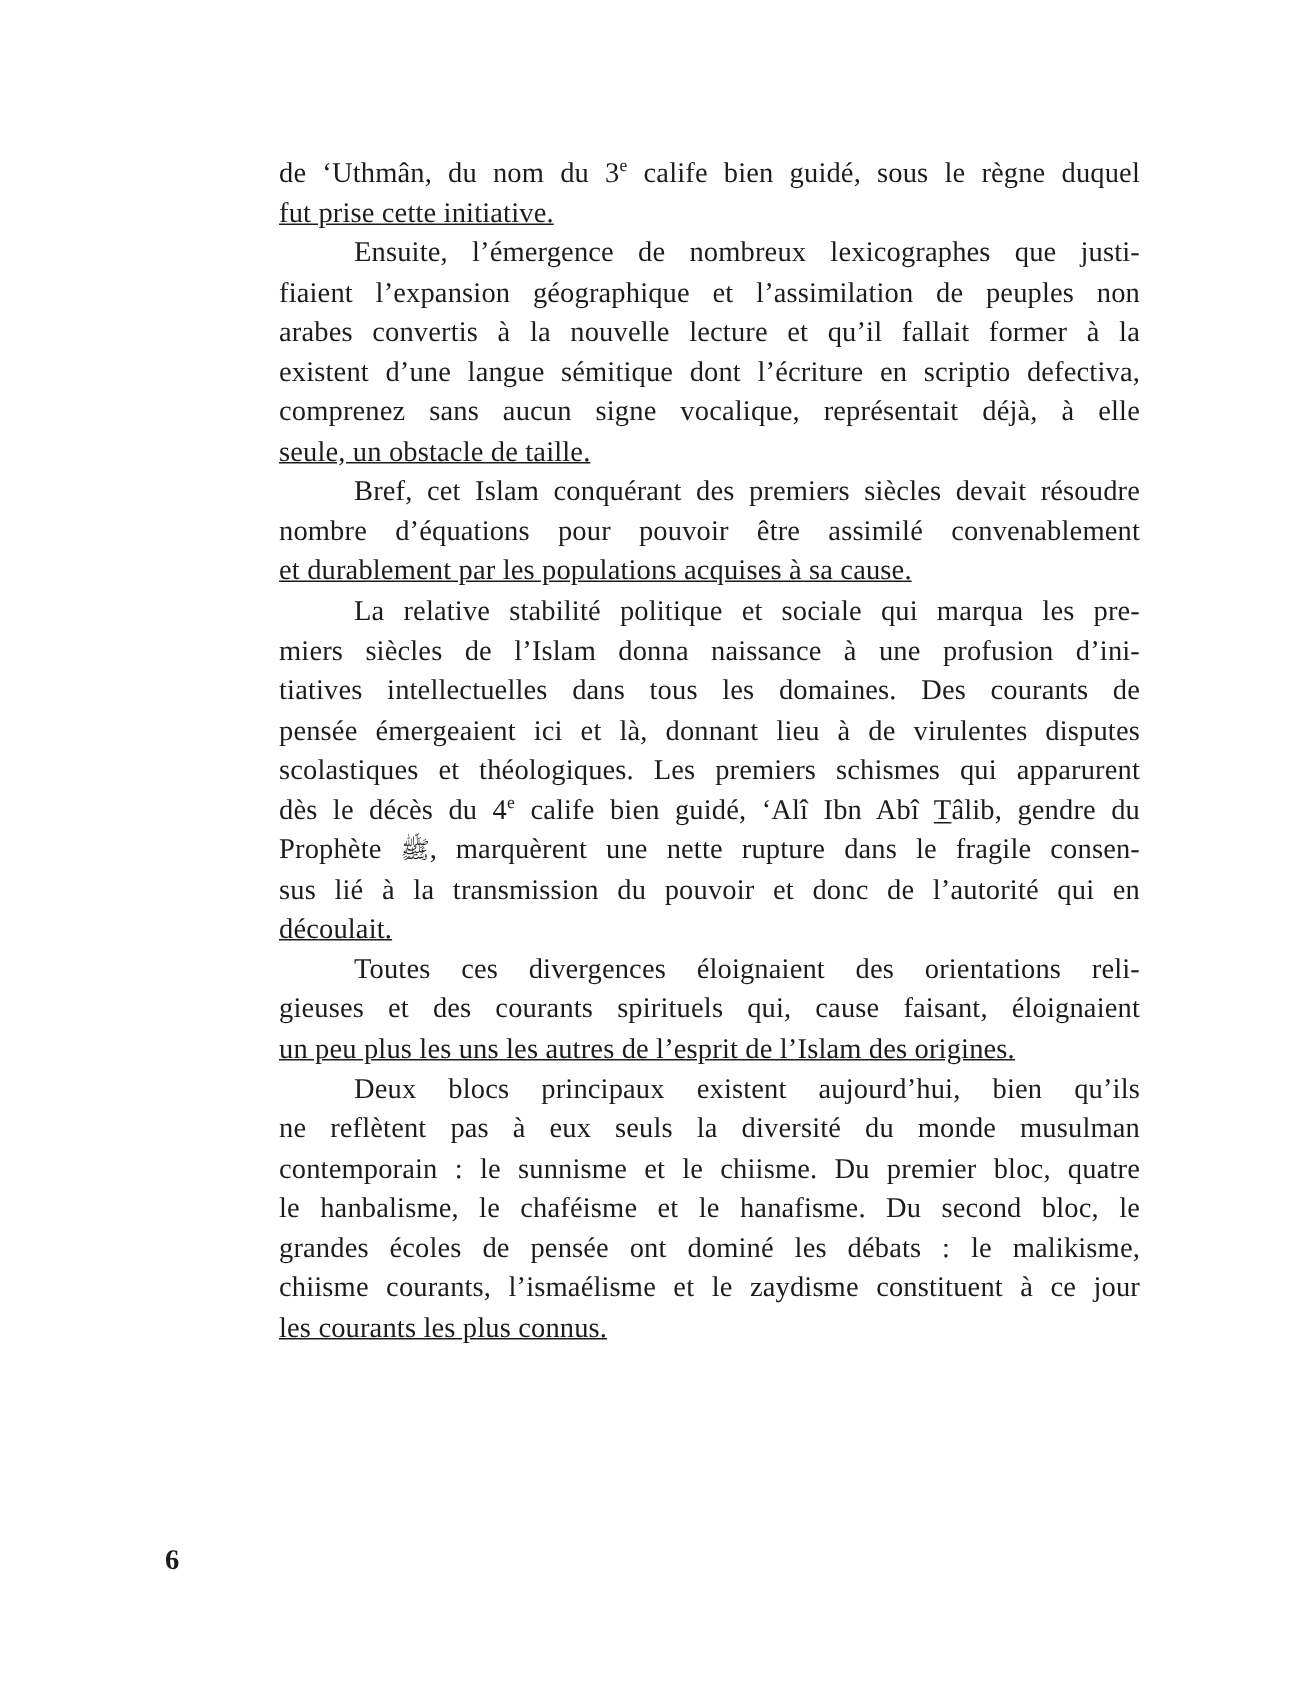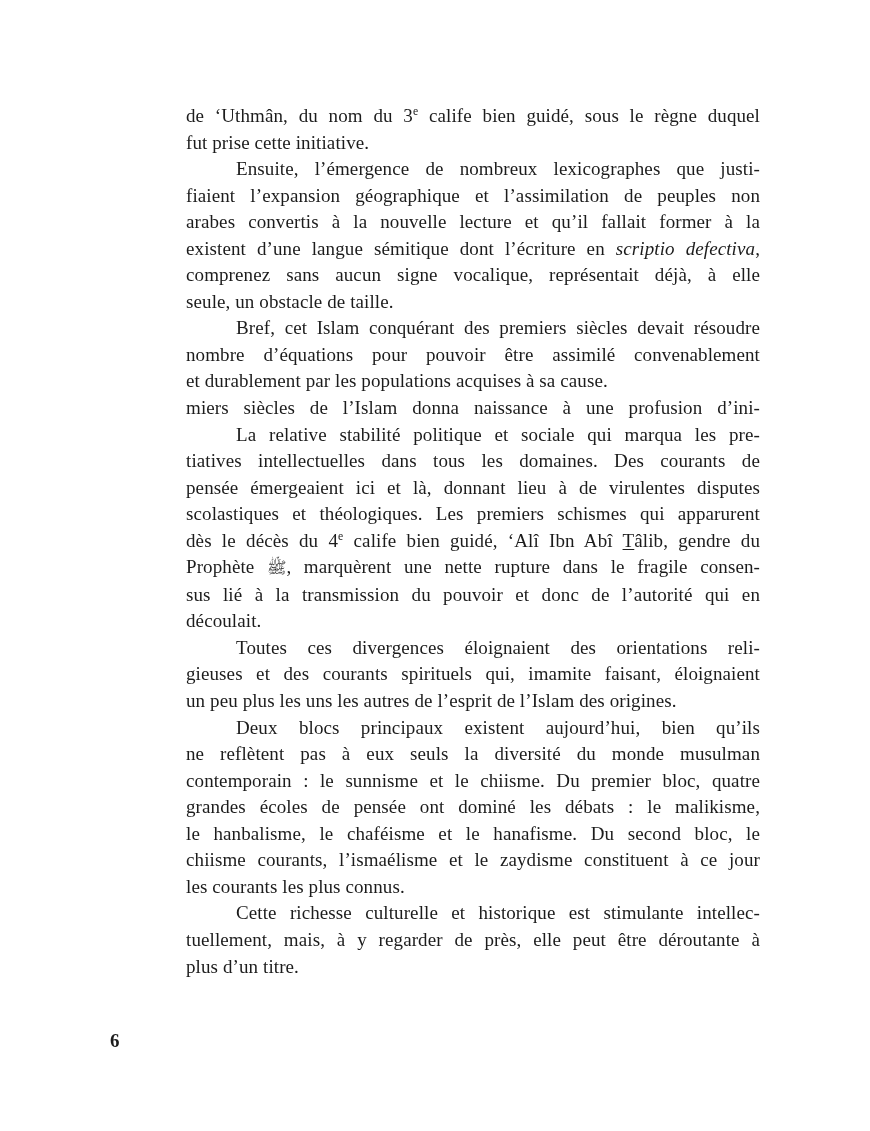--- a/index.html
+++ b/index.html
@@ -28,25 +28,26 @@
   }
   .para { margin: 0; padding: 0; }
   .line {
     text-align: justify;
     text-align-last: justify;
     white-space: normal;
     overflow: hidden;
   }
   .line.last {
     text-align-last: left;
+    text-decoration: underline;
   }
   .line.indent {
     padding-left: 50px;
   }
-  .italic { font-style: italic; }
+  .italic { }
   .sup {
     font-size: 0.62em;
     vertical-align: super;
     line-height: 0;
   }
   .uline {
     text-decoration: underline;
     text-underline-offset: 2px;
   }
   .saw-symbol {
@@ -78,44 +79,39 @@
         <div class="line"><span>existent d’une langue sémitique dont l’écriture en </span><span class="italic">scriptio defectiva</span><span>,</span></div>
         <div class="line"><span>comprenez sans aucun signe vocalique, représentait déjà, à elle</span></div>
         <div class="line last"><span>seule, un obstacle de taille.</span></div>
       </div>
       <div class="para">
         <div class="line indent"><span>Bref, cet Islam conquérant des premiers siècles devait résoudre</span></div>
         <div class="line"><span>nombre d’équations pour pouvoir être assimilé convenablement</span></div>
         <div class="line last"><span>et durablement par les populations acquises à sa cause.</span></div>
       </div>
       <div class="para">
+        <div class="line indent"><span>La relative stabilité politique et sociale qui marqua les pre-</span></div>
         <div class="line"><span>miers siècles de l’Islam donna naissance à une profusion d’ini-</span></div>
-        <div class="line indent"><span>La relative stabilité politique et sociale qui marqua les pre-</span></div>
         <div class="line"><span>tiatives intellectuelles dans tous les domaines. Des courants de</span></div>
         <div class="line"><span>pensée émergeaient ici et là, donnant lieu à de virulentes disputes</span></div>
         <div class="line"><span>scolastiques et théologiques. Les premiers schismes qui apparurent</span></div>
         <div class="line"><span>dès le décès du 4</span><span class="sup">e</span><span> calife bien guidé, ‘Alî Ibn Abî </span><span class="uline">T</span><span>âlib, gendre du</span></div>
         <div class="line"><span>Prophète </span><span class="saw-symbol">ﷺ</span><span>, marquèrent une nette rupture dans le fragile consen-</span></div>
         <div class="line"><span>sus lié à la transmission du pouvoir et donc de l’autorité qui en</span></div>
         <div class="line last"><span>découlait.</span></div>
       </div>
       <div class="para">
         <div class="line indent"><span>Toutes ces divergences éloignaient des orientations reli-</span></div>
-        <div class="line"><span>gieuses et des courants spirituels qui, imamite faisant, éloignaient</span></div>
+        <div class="line"><span>gieuses et des courants spirituels qui, cause faisant, éloignaient</span></div>
         <div class="line last"><span>un peu plus les uns les autres de l’esprit de l’Islam des origines.</span></div>
       </div>
       <div class="para">
         <div class="line indent"><span>Deux blocs principaux existent aujourd’hui, bien qu’ils</span></div>
         <div class="line"><span>ne reflètent pas à eux seuls la diversité du monde musulman</span></div>
         <div class="line"><span>contemporain : le sunnisme et le chiisme. Du premier bloc, quatre</span></div>
+        <div class="line"><span>le hanbalisme, le chaféisme et le hanafisme. Du second bloc, le</span></div>
         <div class="line"><span>grandes écoles de pensée ont dominé les débats : le malikisme,</span></div>
-        <div class="line"><span>le hanbalisme, le chaféisme et le hanafisme. Du second bloc, le</span></div>
         <div class="line"><span>chiisme courants, l’ismaélisme et le zaydisme constituent à ce jour</span></div>
         <div class="line last"><span>les courants les plus connus.</span></div>
-      </div>
-      <div class="para">
-        <div class="line indent"><span>Cette richesse culturelle et historique est stimulante intellec-</span></div>
-        <div class="line"><span>tuellement, mais, à y regarder de près, elle peut être déroutante à</span></div>
-        <div class="line last"><span>plus d’un titre.</span></div>
       </div>
     </div>
   <div class="page-number">6</div>
 </div>
 
 </body></html>

